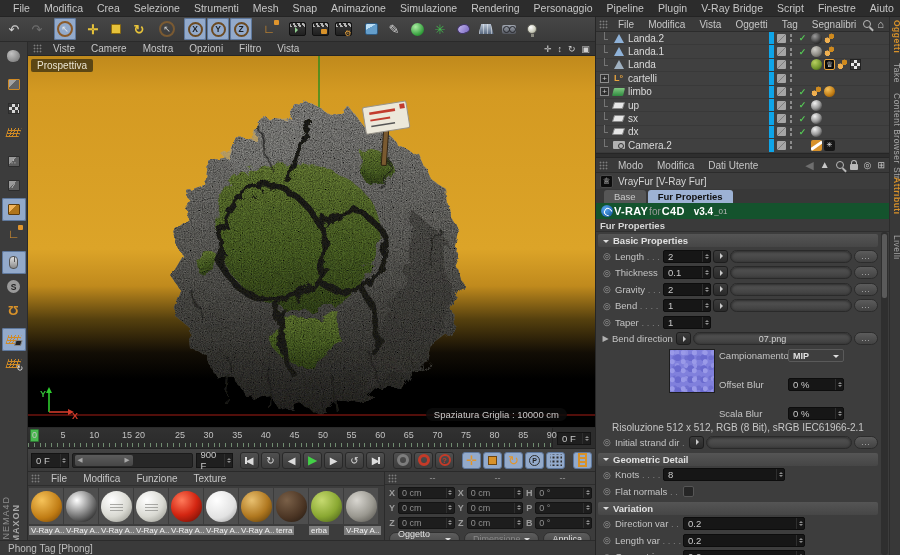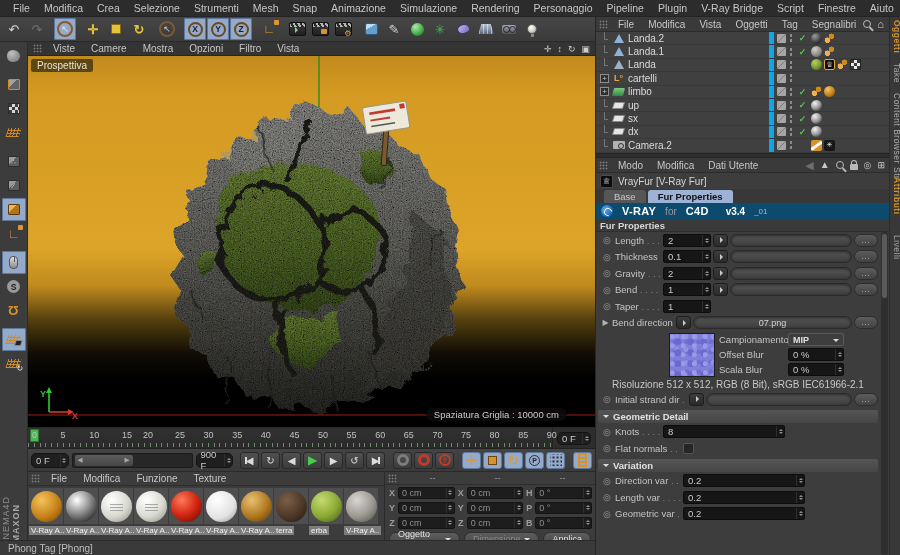--- a/index.html
+++ b/index.html
@@ -79,21 +79,21 @@
 
 .ruler{position:absolute;left:28px;top:428px;width:567px;height:21px;background:#2d2d2d;border-bottom:1px solid #222;display:flex;align-items:stretch}
 .ruler-strip{position:relative;width:525px;border-right:1px solid #222;background:linear-gradient(#313131,#2a2a2a)}
 .ruler-strip::after{content:"";position:absolute;left:0;right:0;bottom:1px;height:4px;background:repeating-linear-gradient(90deg,#6f8a6f 0 1px,transparent 1px 5.8px)}
 .tick{position:absolute;top:2px;font-size:9px;color:#c2c2c2}
 .playhead{position:absolute;left:2px;top:1px;width:9px;height:13px;background:#49b84f;border:1px solid #2d7a33;border-radius:1px}
 .ruler-frame{flex:1;display:flex;align-items:center;justify-content:center;padding:0 3px}
 
 
 .transport{position:absolute;left:28px;top:449px;width:567px;height:23px;background:linear-gradient(#434343,#3a3a3a);border-bottom:1px solid #2a2a2a;display:flex;align-items:center;padding:0 3px;gap:3px}
-.ffield{height:15px;background:#1f1f1f;border:1px solid #141414;border-radius:5px;color:#c8c8c8;display:flex;align-items:center;padding:0 0 0 4px;font-size:9.5px}
+.ffield{height:15px;background:#1f1f1f;border:1px solid #141414;border-radius:0;color:#c8c8c8;display:flex;align-items:center;padding:0 0 0 4px;font-size:9.5px}
 .ffield .fv{flex:1}
 .spin{width:8px;align-self:stretch;border-left:1px solid #2e2e2e;display:flex;flex-direction:column;align-items:center;justify-content:center;gap:1px;flex:none}
 .spin::before{content:"";border:2.5px solid transparent;border-bottom-color:#8e8e8e}
 .spin::after{content:"";border:2.5px solid transparent;border-top-color:#8e8e8e}
 .tslide{width:121px;height:15px;background:#272727;border:1px solid #1b1b1b;border-radius:2px;position:relative;flex:none}
 .thandle{position:absolute;left:2px;top:1px;width:58px;height:11px;background:linear-gradient(#5c5c5c,#464646);border-radius:2px;display:flex;align-items:center;justify-content:space-between;padding:0 3px;color:#a8a8a8;font-size:6.5px}
 .pbtn{width:19px;height:17px;background:linear-gradient(#505050,#3c3c3c);border:1px solid #292929;border-radius:3px;display:flex;align-items:center;justify-content:center;color:#dcdcdc;font-size:10px;flex:none;position:relative}
 .pbtn.hl{background:#93aacb;border-color:#5e789d}
 .pg.play{color:#43d147;font-size:12px}
 .pg.s::before{content:"";position:absolute;left:4px;top:4px;bottom:4px;width:2px;background:#dcdcdc}
@@ -195,21 +195,21 @@
 .t-aperture{background:#161616;border-radius:2px;color:#ececec;font-size:7px}
 .omsplit{height:5px;background:#2e2e2e;border-top:1px solid #262626;border-bottom:1px solid #262626;flex:none}
 
 
 .am-obj{height:16px;display:flex;align-items:center;gap:5px;padding-left:4px;background:#3d3d3d;flex:none}
 .crown{width:13px;height:13px;background:#0c0c0c;border:1px solid #4a4a4a;border-radius:2px;color:#fff;font-size:8.5px;display:flex;align-items:center;justify-content:center}
 .am-objlabel{color:#d6d6d6;font-size:10px}
 .am-tabs{height:14px;display:flex;align-items:flex-end;gap:2px;padding-left:8px;background:#383838;flex:none}
 .tab{height:13px;padding:0 10px;border-radius:3px 3px 0 0;background:#565656;color:#c8c8c8;display:flex;align-items:center;font-size:9.5px}
 .tab.active{background:#9db2d4;color:#101010;font-weight:bold}
-.vray{height:16px;background:#0c4a6e;display:flex;align-items:center;gap:9px;padding:0 5px;flex:none}
+.vray{height:16px;background:#14532d;display:flex;align-items:center;gap:1px;padding:0 5px;flex:none}
 .vlogo{width:12px;height:12px;border-radius:50%;background:radial-gradient(circle at 35% 35%,#5aaaf0,#0a4a95);position:relative;flex:none}
 .vlogo::after{content:"";position:absolute;left:2.5px;top:2.5px;width:6px;height:6px;border:1.5px solid #fff;border-radius:50%;border-right-color:transparent;transform:rotate(35deg)}
 .vray .va{color:#fff;font-weight:bold;font-size:11px;letter-spacing:.3px}
 .vray .vb{color:#9a9a9a;font-size:10px}
 .vray .vv{color:#fff;font-weight:bold;font-size:10px;margin-left:8px}
 .vray .vs{color:#bbb;font-size:8px}
 .furhead{height:13px;background:#3a3a3a;border-bottom:1px solid #2e2e2e;display:flex;align-items:center;padding-left:4px;color:#d6d6d6;font-weight:bold;font-size:9.5px;flex:none}
 .ascroll{flex:1;position:relative;overflow:hidden;padding-right:9px}
 .sbar{position:absolute;right:1px;top:0;bottom:0;width:7px;background:#2f2f2f;border-radius:3px}
 .sthumb{position:absolute;left:1px;top:2px;width:5px;height:64px;background:#5a5a5a;border-radius:2px}
@@ -225,21 +225,21 @@
 .vw48{width:48px}.vw120{width:122px}
 .vfield .fv{flex:1}
 .abtn{width:15px;height:13px;border-radius:3px;background:linear-gradient(#3c3c3c,#2a2a2a);border:1px solid #1d1d1d;color:#cacaca;display:flex;align-items:center;justify-content:center;flex:none}
 .abtn::before{content:"";border:3px solid transparent;border-left-color:#cacaca;transform:translateX(2px)}
 .pill{flex:1;height:13px;border-radius:7px;background:linear-gradient(#565656,#3e3e3e);border:1px solid #2a2a2a;box-shadow:inset 0 1px 3px rgba(0,0,0,.55);display:flex;align-items:center;justify-content:center;color:#d2d2d2;font-size:9px;overflow:hidden}
 .dbtn{width:24px;height:13px;border-radius:7px;background:linear-gradient(#5c5c5c,#424242);border:1px solid #2c2c2c;color:#d0d0d0;font-size:8px;display:flex;align-items:center;justify-content:center;flex:none;letter-spacing:1px}
 .mright{margin-right:2px}
 .bexp{width:9px;flex:none;color:#b0b0b0;font-size:8px;text-align:center}
 .samp{display:flex;gap:4px;padding:2px 0 2px 73px}
 .thumb{width:46px;height:44px;border:1px solid #1e1e1e;background-color:#8080dc;background-image:radial-gradient(circle at 20% 30%,#9a9ae8 2px,transparent 3px),radial-gradient(circle at 60% 70%,#6a6ace 3px,transparent 4px),radial-gradient(circle at 80% 20%,#9292e4 2px,transparent 3px),radial-gradient(circle at 40% 80%,#7070d0 2px,transparent 3px);background-size:11px 9px,13px 11px,9px 13px,12px 10px;flex:none}
-.sampcol{display:flex;flex-direction:column;gap:2px;flex:1;padding-right:13px}
+.sampcol{display:flex;flex-direction:column;gap:16px;flex:1;padding-right:13px}
 .samprow{display:flex;align-items:center;height:13px;gap:3px}
 .slab{width:66px;color:#c4c4c4;font-size:9.5px;flex:none}
 .dd{height:13px;background:#3e3e3e;border:1px solid #5a5a5a;border-radius:2px;display:flex;align-items:center;justify-content:space-between;padding:0 4px;color:#e0e0e0;font-size:9px;font-weight:bold}
 .ddw52{width:56px}
 .sfield{width:56px}
 .texinfo{height:12px;text-align:center;color:#c6c6c6;font-size:10px;line-height:12px;white-space:nowrap}
 .cb{width:11px;height:11px;background:#262626;border:1px solid #565656;border-radius:2px}
 
 
 svg{display:block}
@@ -511,21 +511,21 @@
     </div>
   </div>
 
   <div class="ruler">
     <div class="ruler-strip" id="ruler-strip">
       <span class="playhead"></span>
     <span class="tick" style="left: 4px;">0</span>
         <span class="tick" style="left: 32.6px;">5</span>
         <span class="tick" style="left: 61.2px;">10</span>
         <span class="tick" style="left: 94px;">15</span>
-        <span class="tick" style="left: 115px;">20</span>
+        <span class="tick" style="left: 107px;">20</span>
         <span class="tick" style="left: 147px;">25</span>
         <span class="tick" style="left: 175.6px;">30</span>
         <span class="tick" style="left: 204.2px;">35</span>
         <span class="tick" style="left: 232.8px;">40</span>
         <span class="tick" style="left: 261.4px;">45</span>
         <span class="tick" style="left: 290px;">50</span>
         <span class="tick" style="left: 318.6px;">55</span>
         <span class="tick" style="left: 347.2px;">60</span>
         <span class="tick" style="left: 375.8px;">65</span>
         <span class="tick" style="left: 404.4px;">70</span>
@@ -946,20 +946,23 @@
         <span class="vlogo"></span>
         <span class="va">V-RAY</span>
         <span class="vb">for</span>
         <span class="va">C4D</span>
         <span class="vv">v3.4</span>
         <span class="vs">_01</span>
       </div>
       <div class="furhead">Fur Properties</div>
 
       <div class="ascroll">
+        <div class="secbar">
+            <span>Basic Properties</span>
+          </div>
         <div id="basic-rows">
             <div class="arow">
               <span class="radio"></span>
               <span class="lbl w44">Length</span>
               <span class="vfield vw48">
                 <span class="fv">2</span>
                 <span class="spin"></span>
               </span>
               <span class="abtn"></span>
               <span class="pill"></span>

